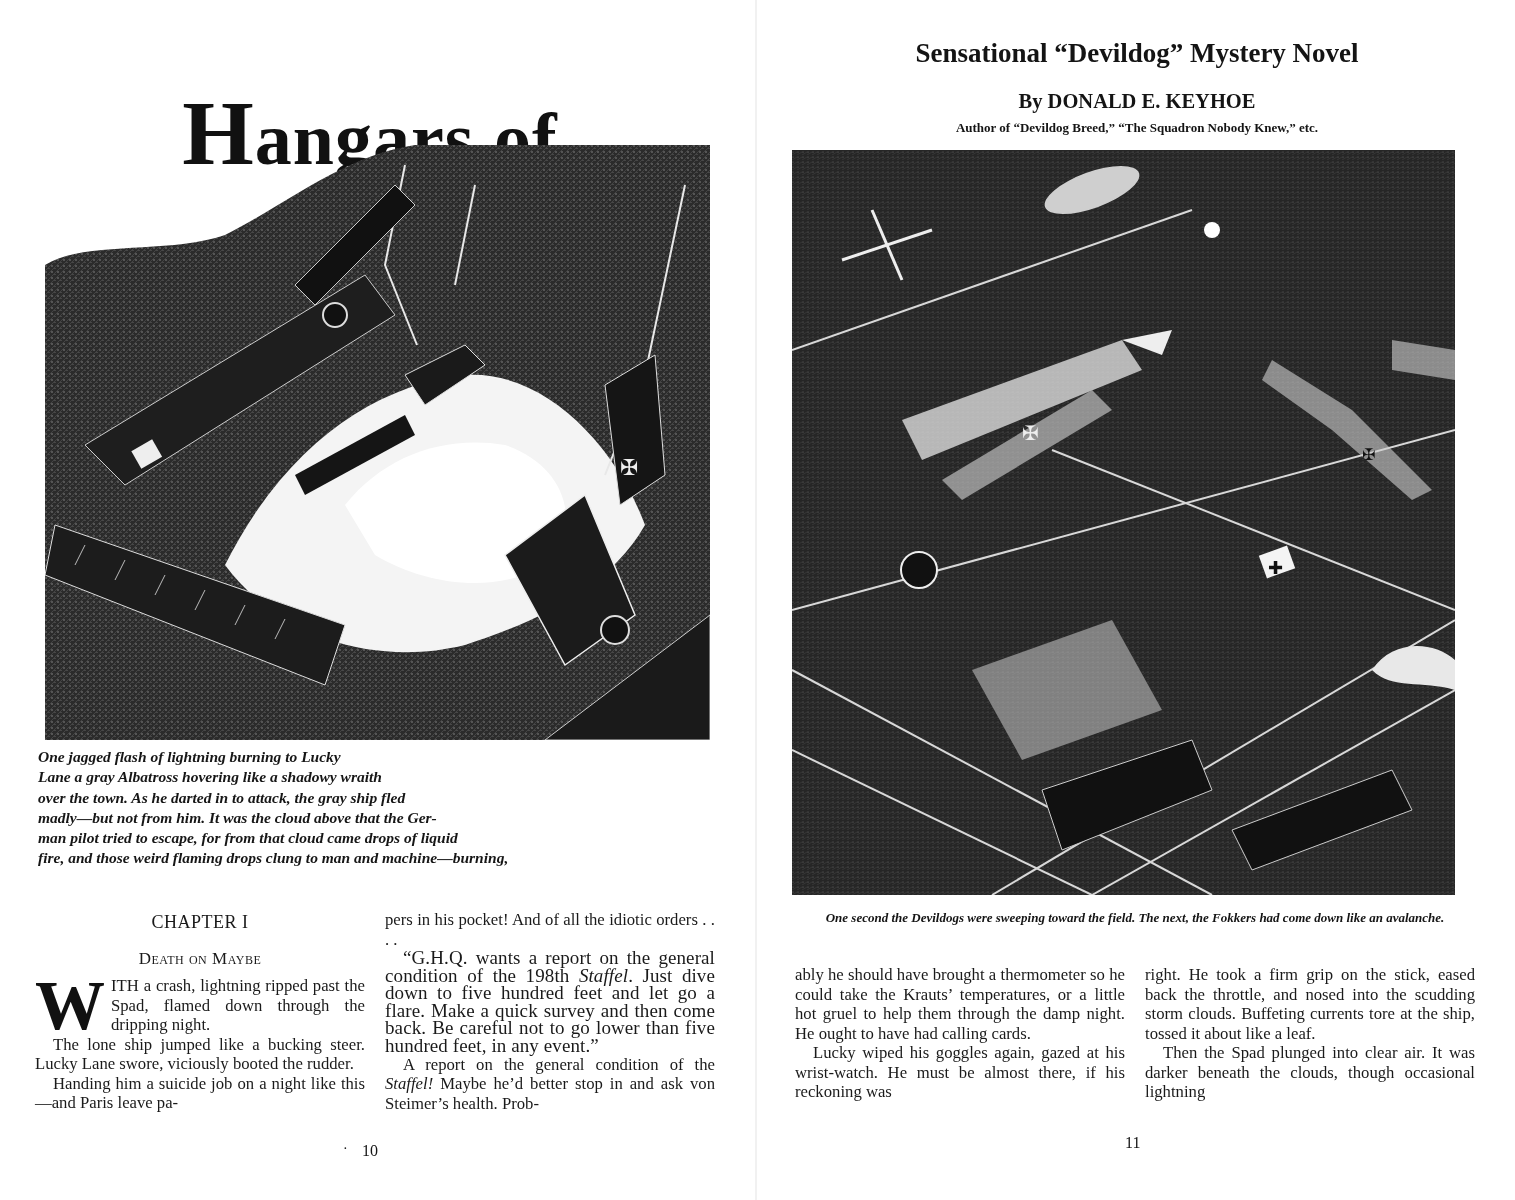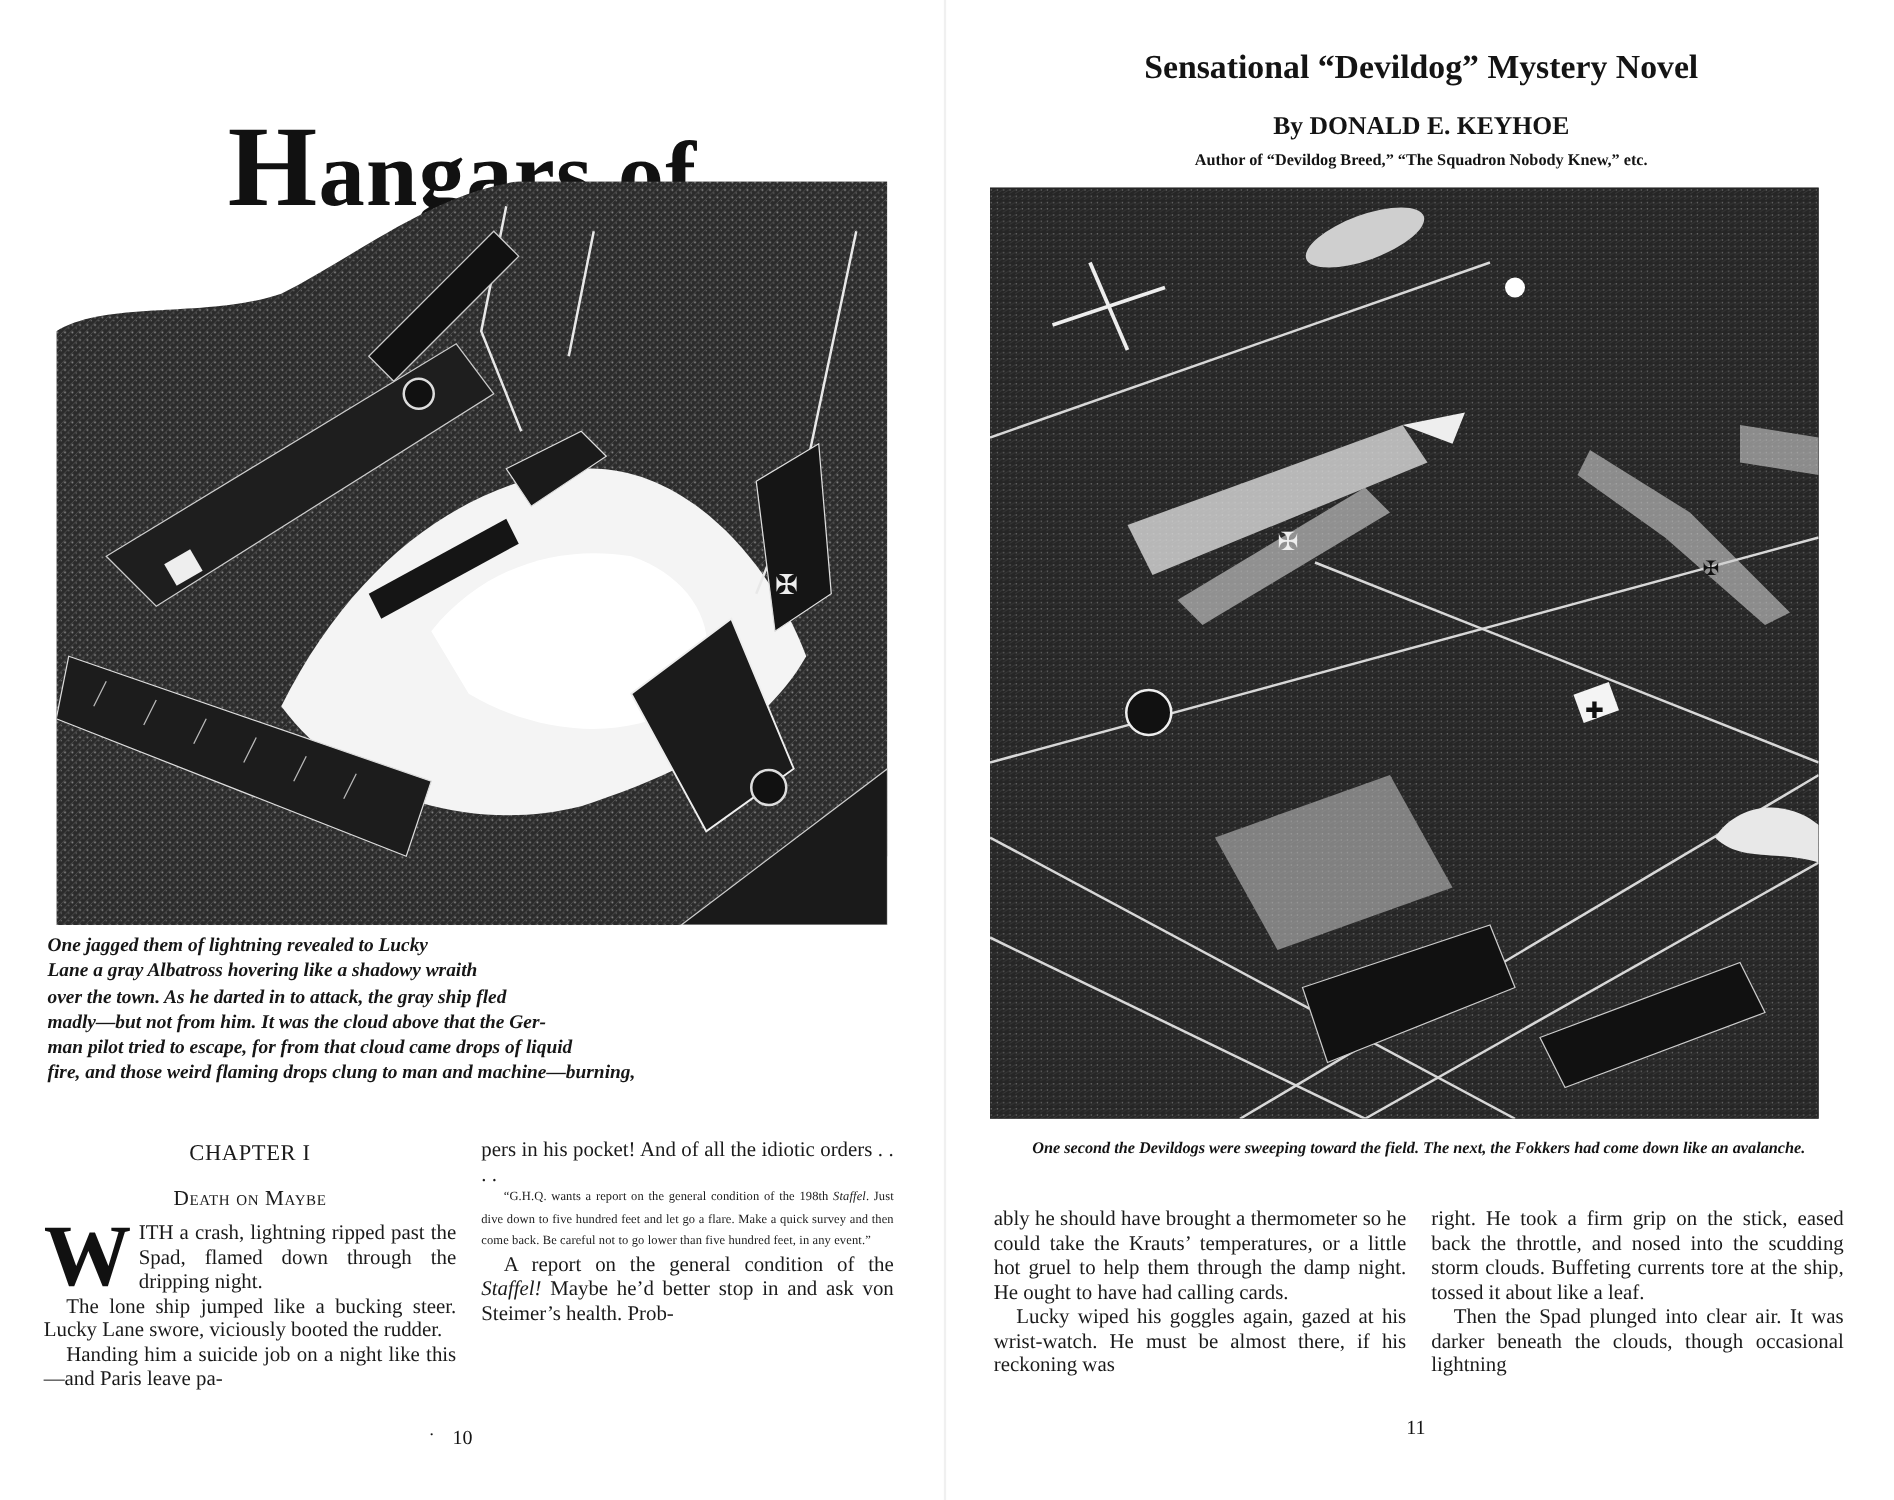--- a/index.html
+++ b/index.html
@@ -37,21 +37,21 @@
   #col3 { left:795px; top:965px; width:330px; }
   #col4 { left:1145px; top:965px; width:330px; }
 
   .chapter { text-align:center; font-size:18px; letter-spacing:0.5px; margin:0 0 14px 0; line-height:24px; }
   .subchapter { text-align:center; font-size:17px; font-variant:small-caps; letter-spacing:0.5px; margin:0 0 6px 0; line-height:22px; }
 
   .dropcap {
     float:left; font-size:70px; line-height:56px; font-weight:bold; margin:2px 6px 0 0; color:#111;
     font-family:"Liberation Serif","DejaVu Serif",serif;
   }
-  .quote { font-size:10px; line-height:17.6px; margin:8px 0 10px 0; letter-spacing:0.1px; }
+  .quote { font-size:19px; line-height:17.6px; margin:8px 0 10px 0; letter-spacing:0.1px; }
   .quote .it { font-style:italic; }
   .it { font-style:italic; }
 
   .head-right {
     position:absolute; left:100px; top:36px; width:560px; text-align:center;
     font-weight:bold; font-size:27px; line-height:34px; color:#141414;
   }
   .byline {
     position:absolute; left:100px; top:88px; width:560px; text-align:center;
     font-weight:bold; font-size:20.5px; line-height:26px;
@@ -116,21 +116,21 @@
       <polygon points="250,330 360,270 370,290 260,350" fill="#151515"></polygon>
       <polygon points="560,240 610,210 620,330 575,360" fill="#151515" stroke="#ddd"></polygon>
       <text x="575" y="330" fill="#eee" font-size="22" font-family="DejaVu Sans, sans-serif">✠</text>
       <polygon points="460,410 540,350 590,470 520,520" fill="#1b1b1b" stroke="#eee" stroke-width="1.5"></polygon>
       <circle cx="570" cy="485" r="14" fill="#111" stroke="#ddd" stroke-width="2"></circle>
       <polygon points="500,595 665,470 665,595" fill="#1a1a1a" stroke="#ccc"></polygon>
     </svg>
   </div>
 
   <div class="caption-left">
-    <span>One jagged them of lightning revealed to Lucky</span>
+    <span>One jagged flash of lightning burning to Lucky</span>
     <span>Lane a gray Albatross hovering like a shadowy wraith</span>
     <span>over the town. As he darted in to attack, the gray ship fled</span>
     <span>madly—but not from him. It was the cloud above that the Ger-</span>
     <span>man pilot tried to escape, for from that cloud came drops of liquid</span>
     <span>fire, and those weird flaming drops clung to man and machine—burning,</span>
   </div>
 
   <div class="col" id="col1">
     <div class="chapter">CHAPTER I</div>
     <div class="subchapter">Death on Maybe</div>

